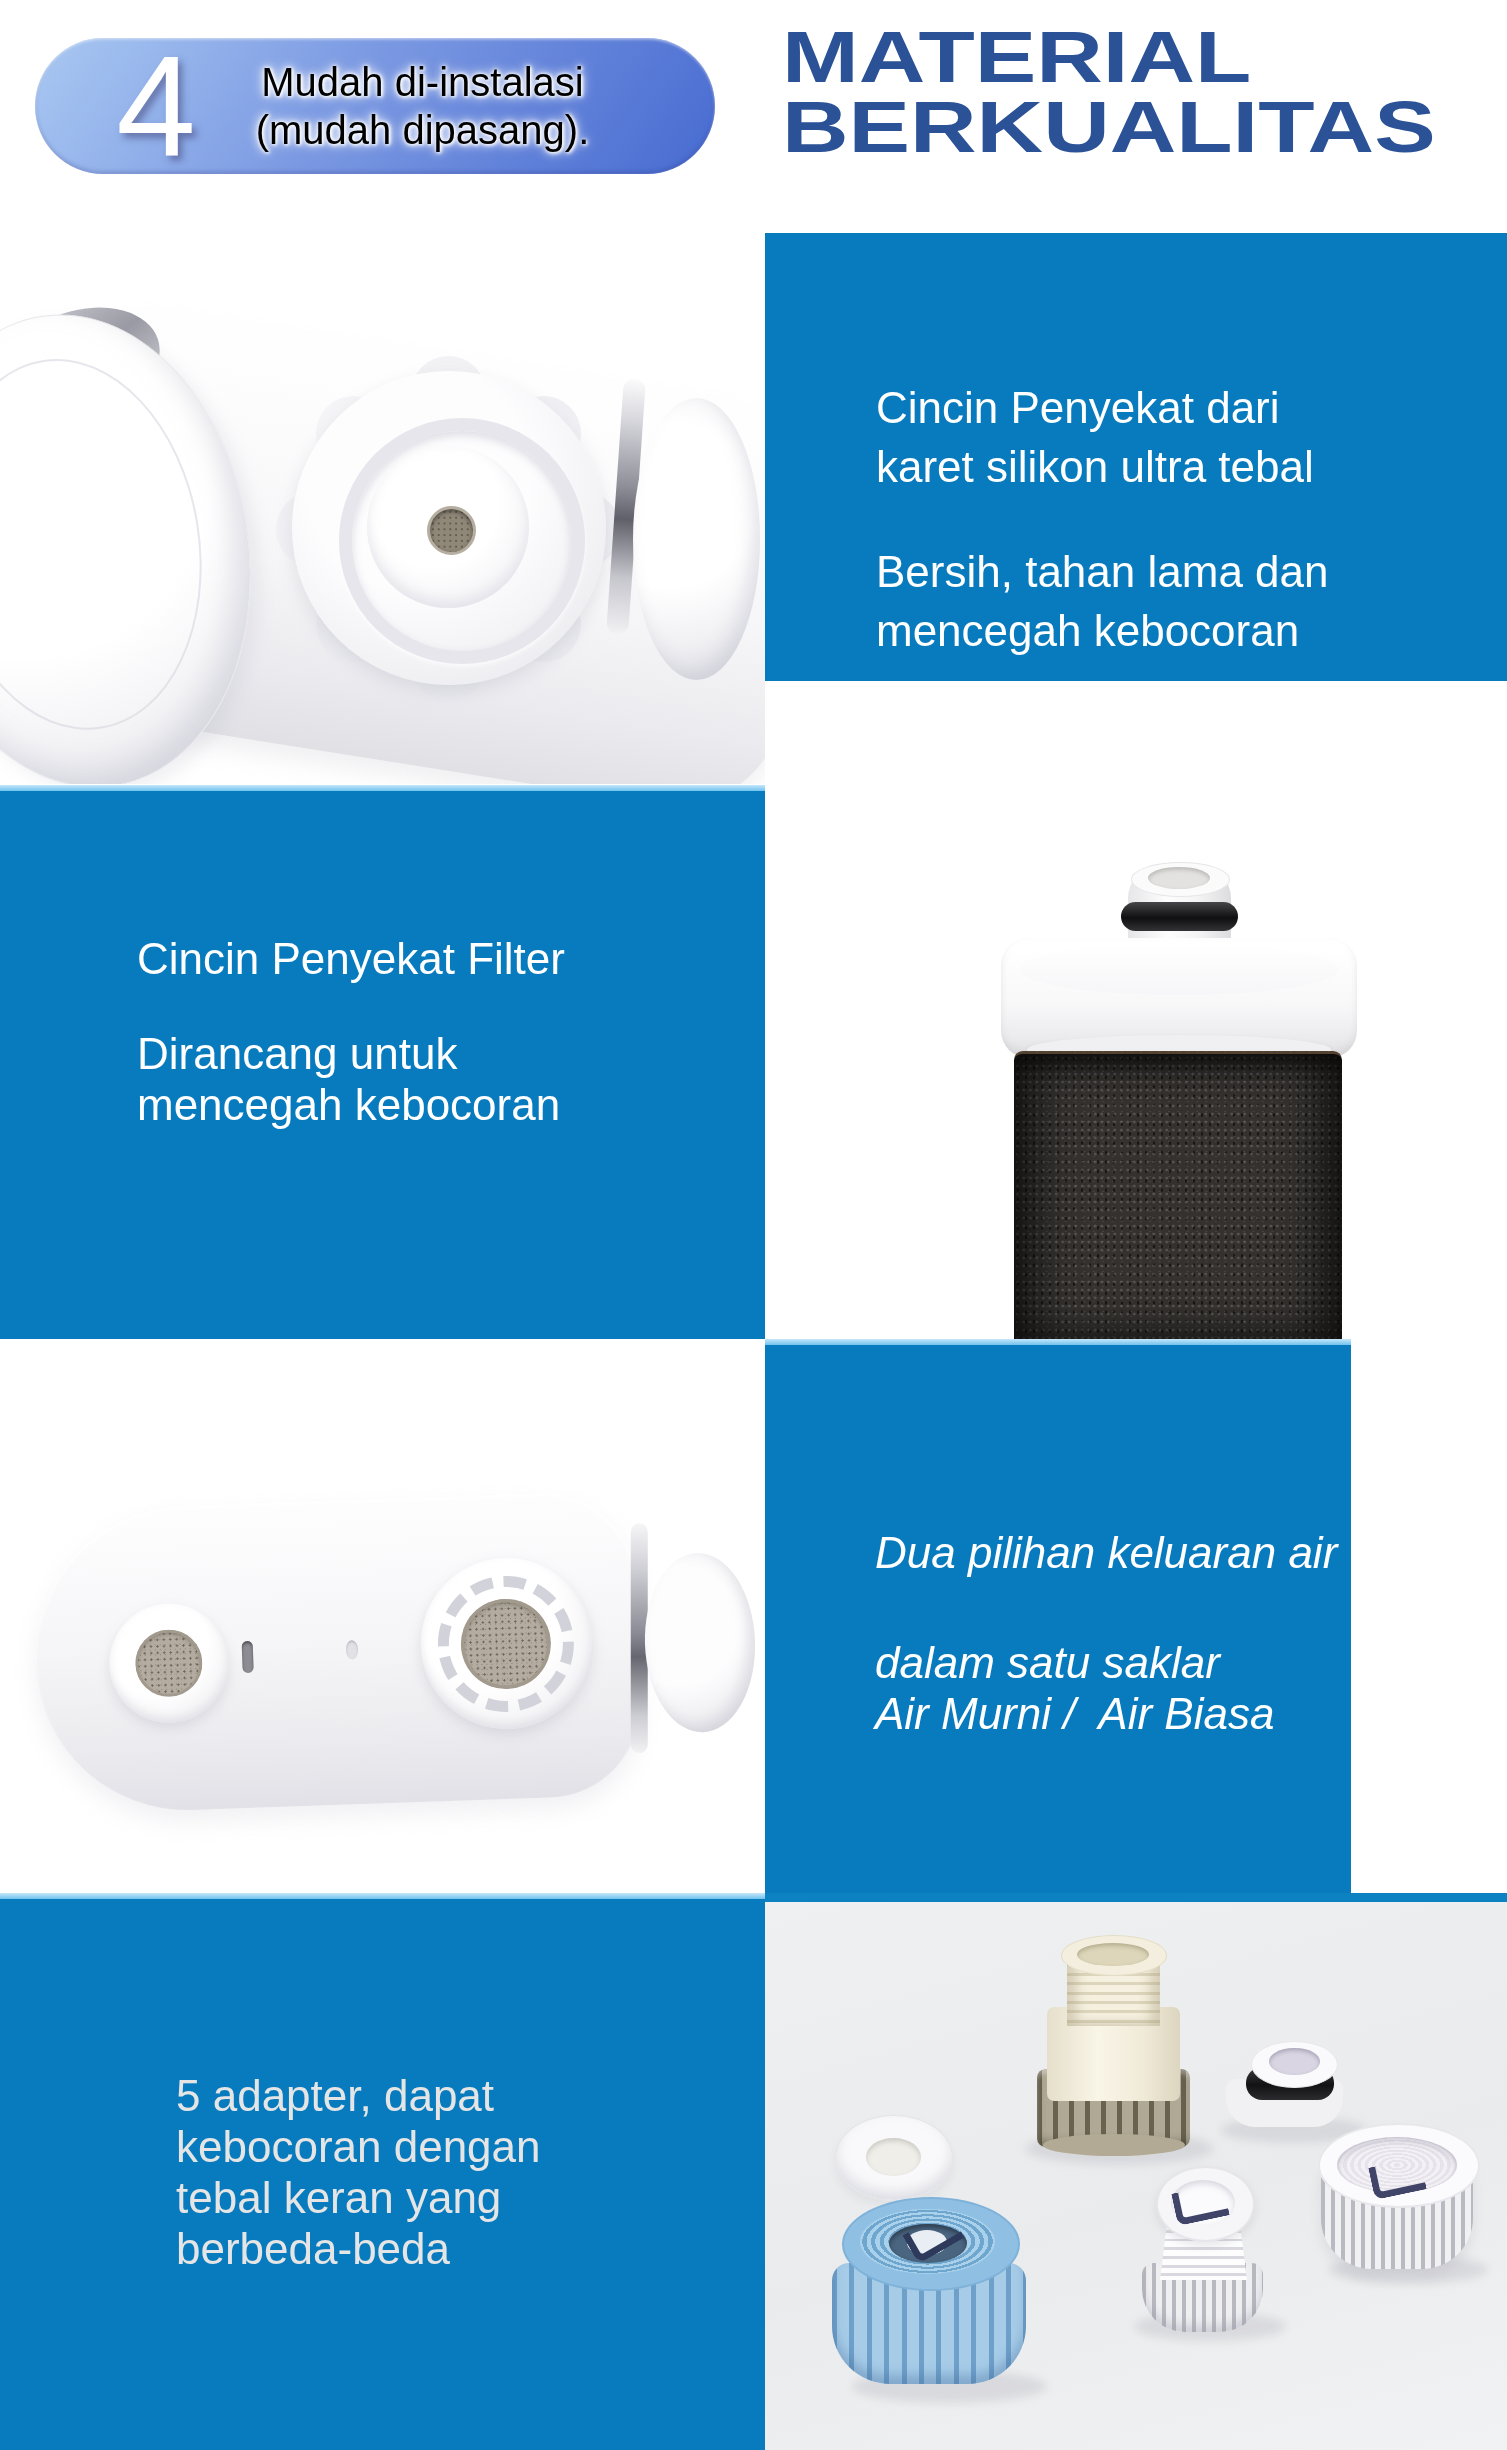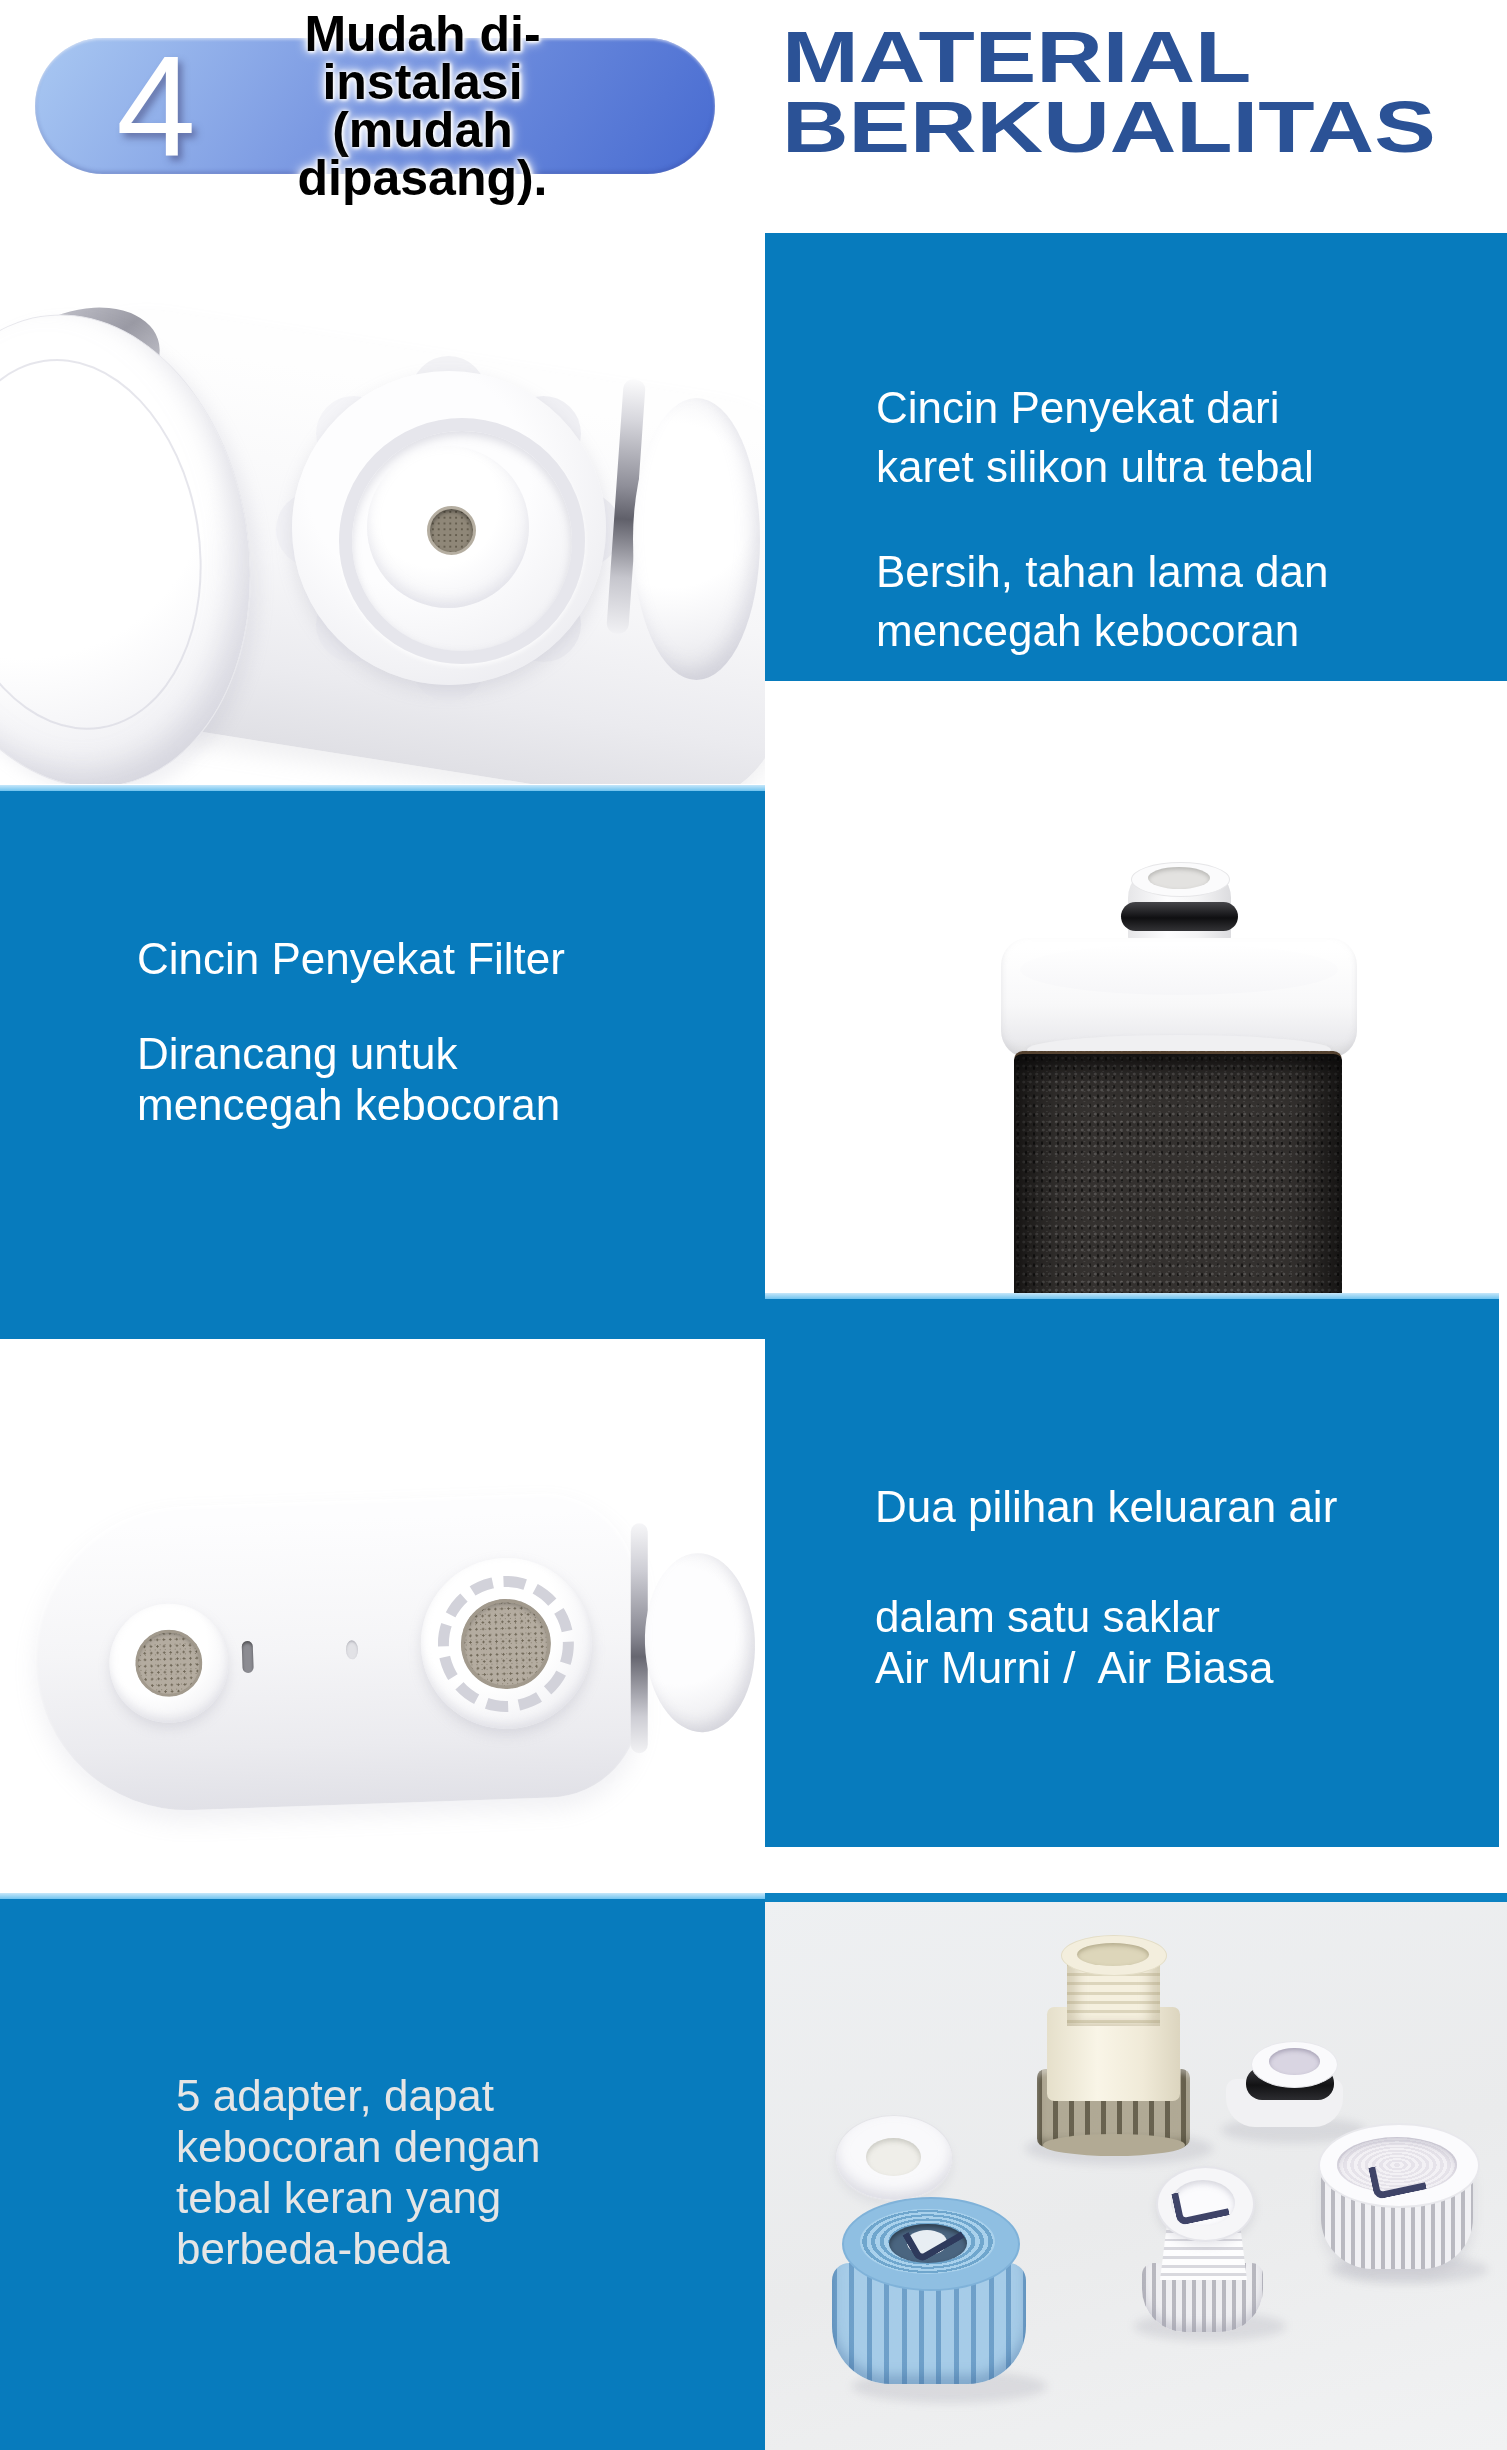--- a/index.html
+++ b/index.html
@@ -6,37 +6,37 @@
   .page{position:relative;width:1507px;height:2450px;background:#fff;overflow:hidden;
         font-family:"Liberation Sans", sans-serif;}
 
   
   .badge{position:absolute;left:35px;top:38px;width:680px;height:136px;border-radius:69px;
          background:linear-gradient(125deg,#a9c8f2 0%,#7b99e2 45%,#4b6ed2 96%);
          box-shadow:inset 0 1.4px 2.9px rgba(255,255,255,.55), inset 0 -2.2px 4.3px rgba(30,40,120,.25);
          display:flex;align-items:center;}
   .badge-num{margin-left:67px;width:108px;font-size:143px;font-weight:400;color:#fff;line-height:136px;
              text-align:center;text-shadow:4.3px 5px 7.2px rgba(60,60,110,.5);}
-  .badge-text{flex:1;padding-right:80px;text-align:center;font-size:50px;line-height:48px;font-weight:bold;color:#000;
+  .badge-text{flex:1;padding-right:80px;text-align:center;font-size:40px;line-height:48px;font-weight:normal;color:#000;
               text-shadow:0 0 4.3px #fff,0 0 8.7px #fff,0 0 13px #fff,1.4px 1.4px 3.6px #fff;}
   .title{position:absolute;left:782px;top:22px;font-size:72px;line-height:70px;font-weight:bold;
          color:#2b5296;letter-spacing:0;transform:scaleX(1.28);transform-origin:0 0;white-space:nowrap;}
 
   
   .panel{background:#077bbd;}
   .panel.lt::before{content:"";position:absolute;left:0;top:0;right:0;height:5.8px;
          background:linear-gradient(180deg,#c6e7fa 0%,#6fc3ef 100%);}
   .cell{position:absolute;overflow:hidden;}
   .photo-bg-white{background:#fff;}
   .panel1{left:765px;top:233px;width:742px;height:448px;}
   .photo1{left:0;top:226px;width:765px;height:558px;}
   .panel2{left:0;top:785px;width:895px;height:555px;}
   .photo2{left:765px;top:785px;width:742px;height:555px;}
   .photo3{left:0;top:1339px;width:765px;height:554px;}
-  .panel3{left:765px;top:1293px;width:734px;height:554px;}
+  .panel3{left:765px;top:1339px;width:586px;height:554px;font-style:italic;}
   .panel4{left:0;top:1893px;width:765px;height:557px;}
   .photo4{left:765px;top:1893px;width:742px;height:557px;
           background:linear-gradient(165deg,#eef0f2 0%,#eaebec 55%,#f1f2f3 100%);}
   .photo4::before{content:"";position:absolute;left:0;top:0;right:0;height:8.7px;background:#0c82c2;}
 
   .textblock{position:absolute;color:#fff;font-size:44px;}
   .line{white-space:pre-wrap;}
   .tb1{left:111px;top:145px;line-height:59px;}
   .tb1 .para + .para{margin-top:46px;}
   .tb2{left:137px;top:148px;line-height:51px;}

